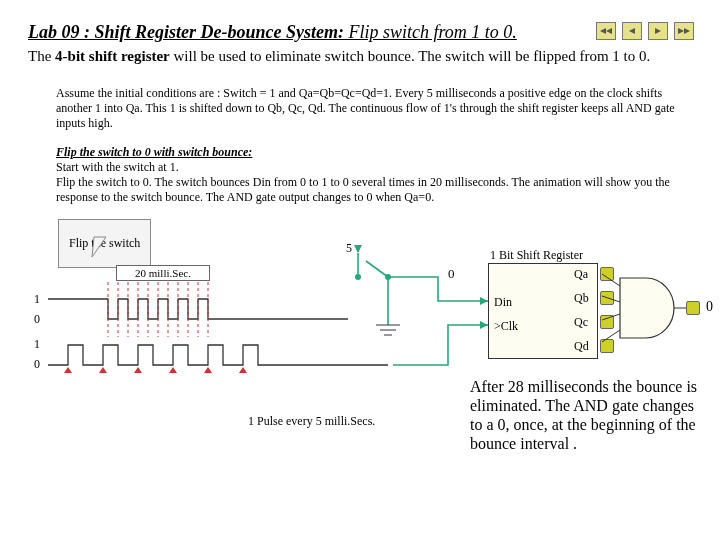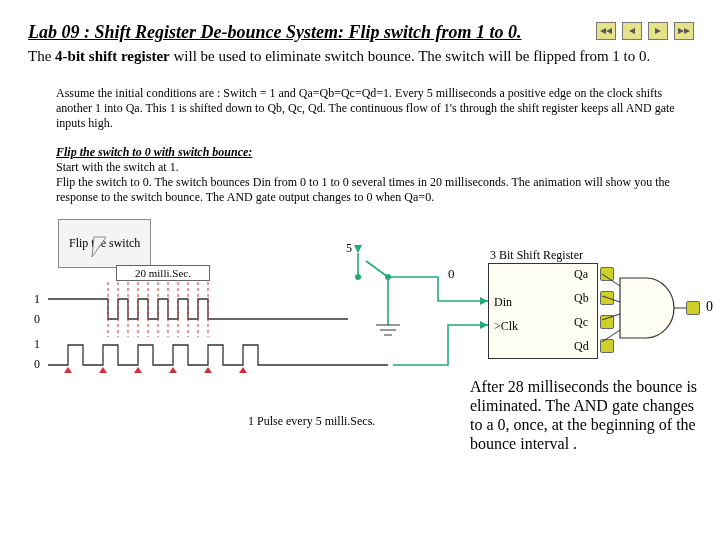--- a/index.html
+++ b/index.html
@@ -1,18 +1,18 @@
 <!DOCTYPE html>
 <html><head>
 <meta charset="utf-8">
 <style>
   html,body{margin:0;padding:0;font-family:"Times New Roman",serif;background:#fff;color:#000}
   #page{position:relative;width:720px;height:540px;box-sizing:border-box;padding:22px 28px 14px 28px;background:#fff}
   .title{font-style:italic;font-weight:bold;font-size:18px;text-decoration:underline;margin-bottom:4px}
-  .title .sub{font-style:italic;font-weight:bold}
+  .title .sub{font-style:italic;font-weight:normal}
   .intro{font-size:15px;line-height:1.25}
   .intro b{font-weight:bold}
   .paras{margin-top:20px;font-size:12px;line-height:1.25;padding-left:28px;padding-right:10px}
   .flip-hdr{font-style:italic;font-weight:bold;text-decoration:underline;margin-top:14px}
   .nav-icons{position:absolute;top:20px;right:26px}
   .nav-icons span{display:inline-block;width:18px;height:16px;background:#e6e28a;border:1px solid #777;margin-left:2px;font-size:12px;text-align:center;line-height:14px;color:#555}
   
   #diagram{position:relative;margin-top:14px;height:250px;font-size:12px}
   .btn{position:absolute;border:1px solid #888;background:#f4f4f4;padding:16px 10px;font-size:12px;font-family:inherit}
   .tag20{position:absolute;border:1px solid #666;padding:1px 18px;font-size:11px;background:#fff}
@@ -122,21 +122,21 @@
 
       <line x1="60" y1="38" x2="60" y2="86" stroke="#2a7" stroke-width="1.6"></line>
       <line x1="48" y1="86" x2="72" y2="86" stroke="#333"></line>
       <line x1="52" y1="91" x2="68" y2="91" stroke="#333"></line>
       <line x1="56" y1="96" x2="64" y2="96" stroke="#333"></line>
 
       <polyline fill="none" stroke="#2a7" stroke-width="1.6" points="60,38 110,38 110,62 160,62"></polyline>
       <polygon points="160,62 152,58 152,66" fill="#2a7"></polygon>
     </svg>
 
-    <div class="sr-title" style="left:462px;top:29px">3 Bit Shift Register</div>
+    <div class="sr-title" style="left:462px;top:29px">1 Bit Shift Register</div>
     <div class="sr-box" style="left:460px;top:44px;width:108px;height:94px"></div>
     <div class="sr-pin" style="left:466px;top:76px">Din</div>
     <div class="sr-pin" style="left:466px;top:100px">&gt;Clk</div>
     <div class="sr-pin" style="left:546px;top:48px">Qa</div>
     <div class="sr-pin" style="left:546px;top:72px">Qb</div>
     <div class="sr-pin" style="left:546px;top:96px">Qc</div>
     <div class="sr-pin" style="left:546px;top:120px">Qd</div>
 
     <span class="ylo ylo-pos" style="left:572px;top:48px"></span>
     <span class="ylo ylo-pos" style="left:572px;top:72px"></span>

